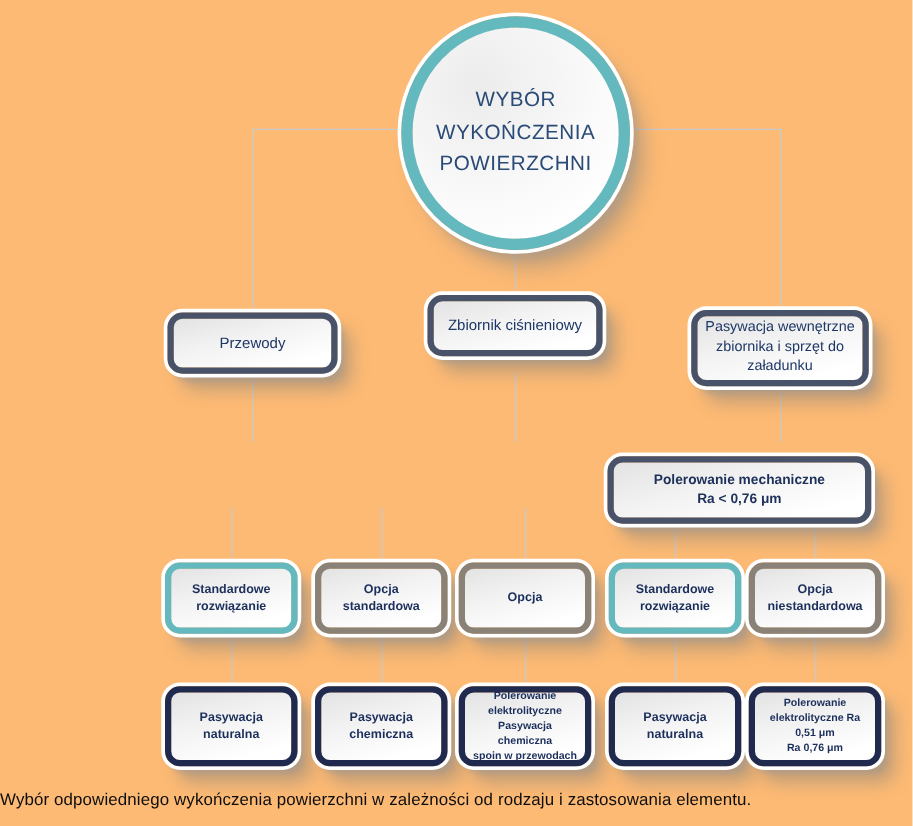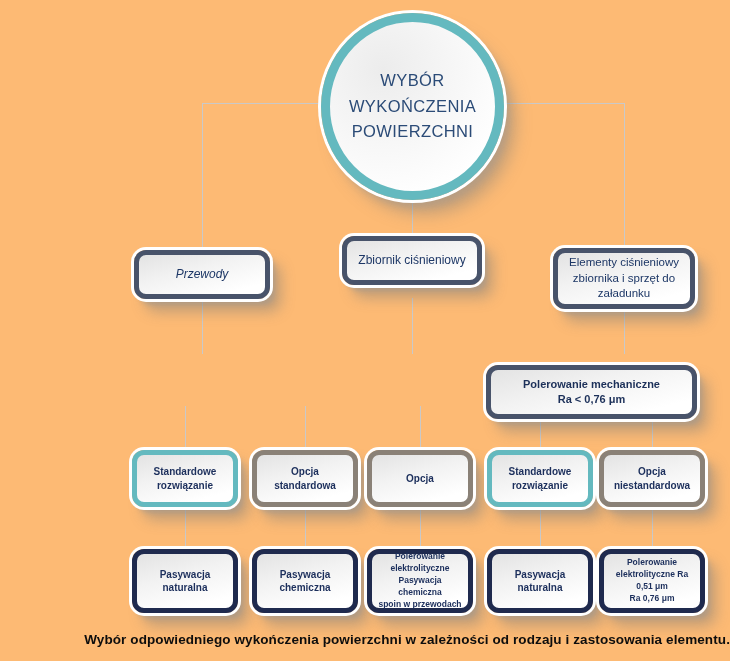--- a/index.html
+++ b/index.html
@@ -52,21 +52,21 @@
     box-shadow: 0 0 0 3px #ffffff,
                 6px 8px 6px rgba(150,150,150,0.35),
                 12px 15px 16px rgba(125,125,125,0.40);
   }
   .circle .label {
     white-space:pre-line; font-size:16.5px; line-height:1.55;
     letter-spacing:0.4px; color:#2b4b77; font-weight:400;
   }
   .caption {
     position:absolute; z-index:2; left:0; right:0; top:632px;
-    text-align:right; font-weight:700; font-size:13.5px; color:#0d0d0d;
+    text-align:left; font-weight:400; font-size:13.5px; color:#0d0d0d;
     letter-spacing:0.1px;
   }
 </style>
 </head>
 <body>
 
 <div class="canvas">
 
   <div class="line h" style="left:202px; top:103px; width:423px;"></div>
   <div class="line v" style="left:202px; top:103px; height:147px;"></div>
@@ -85,28 +85,28 @@
   <div class="line v" style="left:420px; top:507px; height:42px;"></div>
   <div class="line v" style="left:540px; top:507px; height:42px;"></div>
   <div class="line v" style="left:652px; top:507px; height:42px;"></div>
 
   <div class="circle">
     <div class="label">WYBÓR
 WYKOŃCZENIA
 POWIERZCHNI</div>
   </div>
 
-  <div class="box branch slate" style="left:134px; top:250px; width:136px; height:49px;font-style:italic;">
+  <div class="box branch slate" style="left:134px; top:250px; width:136px; height:49px;">
     <div class="label">Przewody</div>
   </div>
   <div class="box branch slate" style="left:342px; top:236px; width:140px; height:49px;">
     <div class="label">Zbiornik ciśnieniowy</div>
   </div>
   <div class="box branch3 slate" style="left:553px; top:248px; width:142px; height:61px;">
-    <div class="label">Elementy ciśnieniowy
+    <div class="label">Pasywacja wewnętrzne
 zbiornika i sprzęt do
 załadunku</div>
   </div>
 
   <div class="box process slate" style="left:486px; top:365px; width:211px; height:54px;">
     <div class="label">Polerowanie mechaniczne
 Ra &lt; 0,76 μm</div>
   </div>
 
   <div class="box option teal" style="left:132px; top:450px; width:106px; height:57px;">

